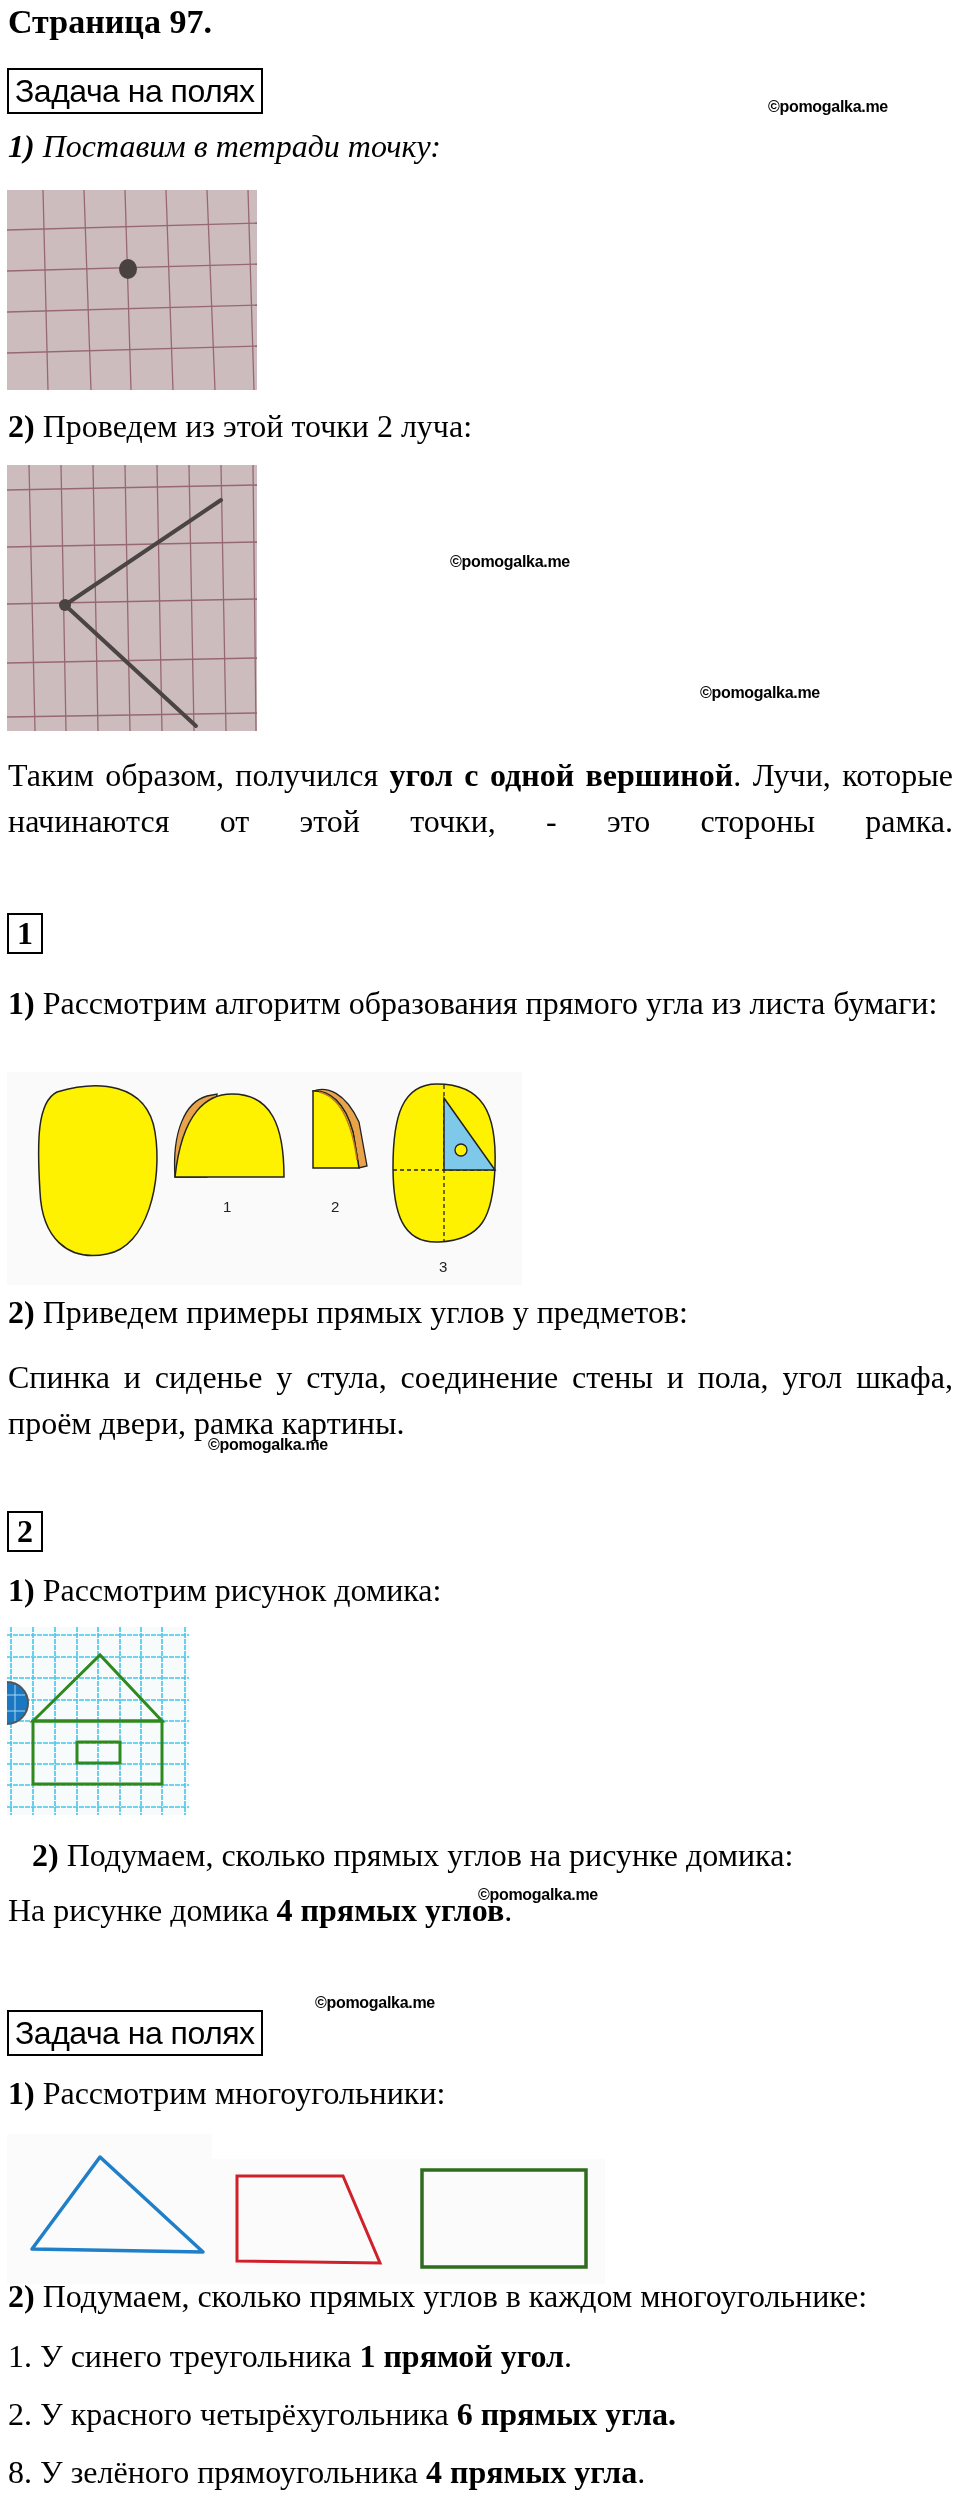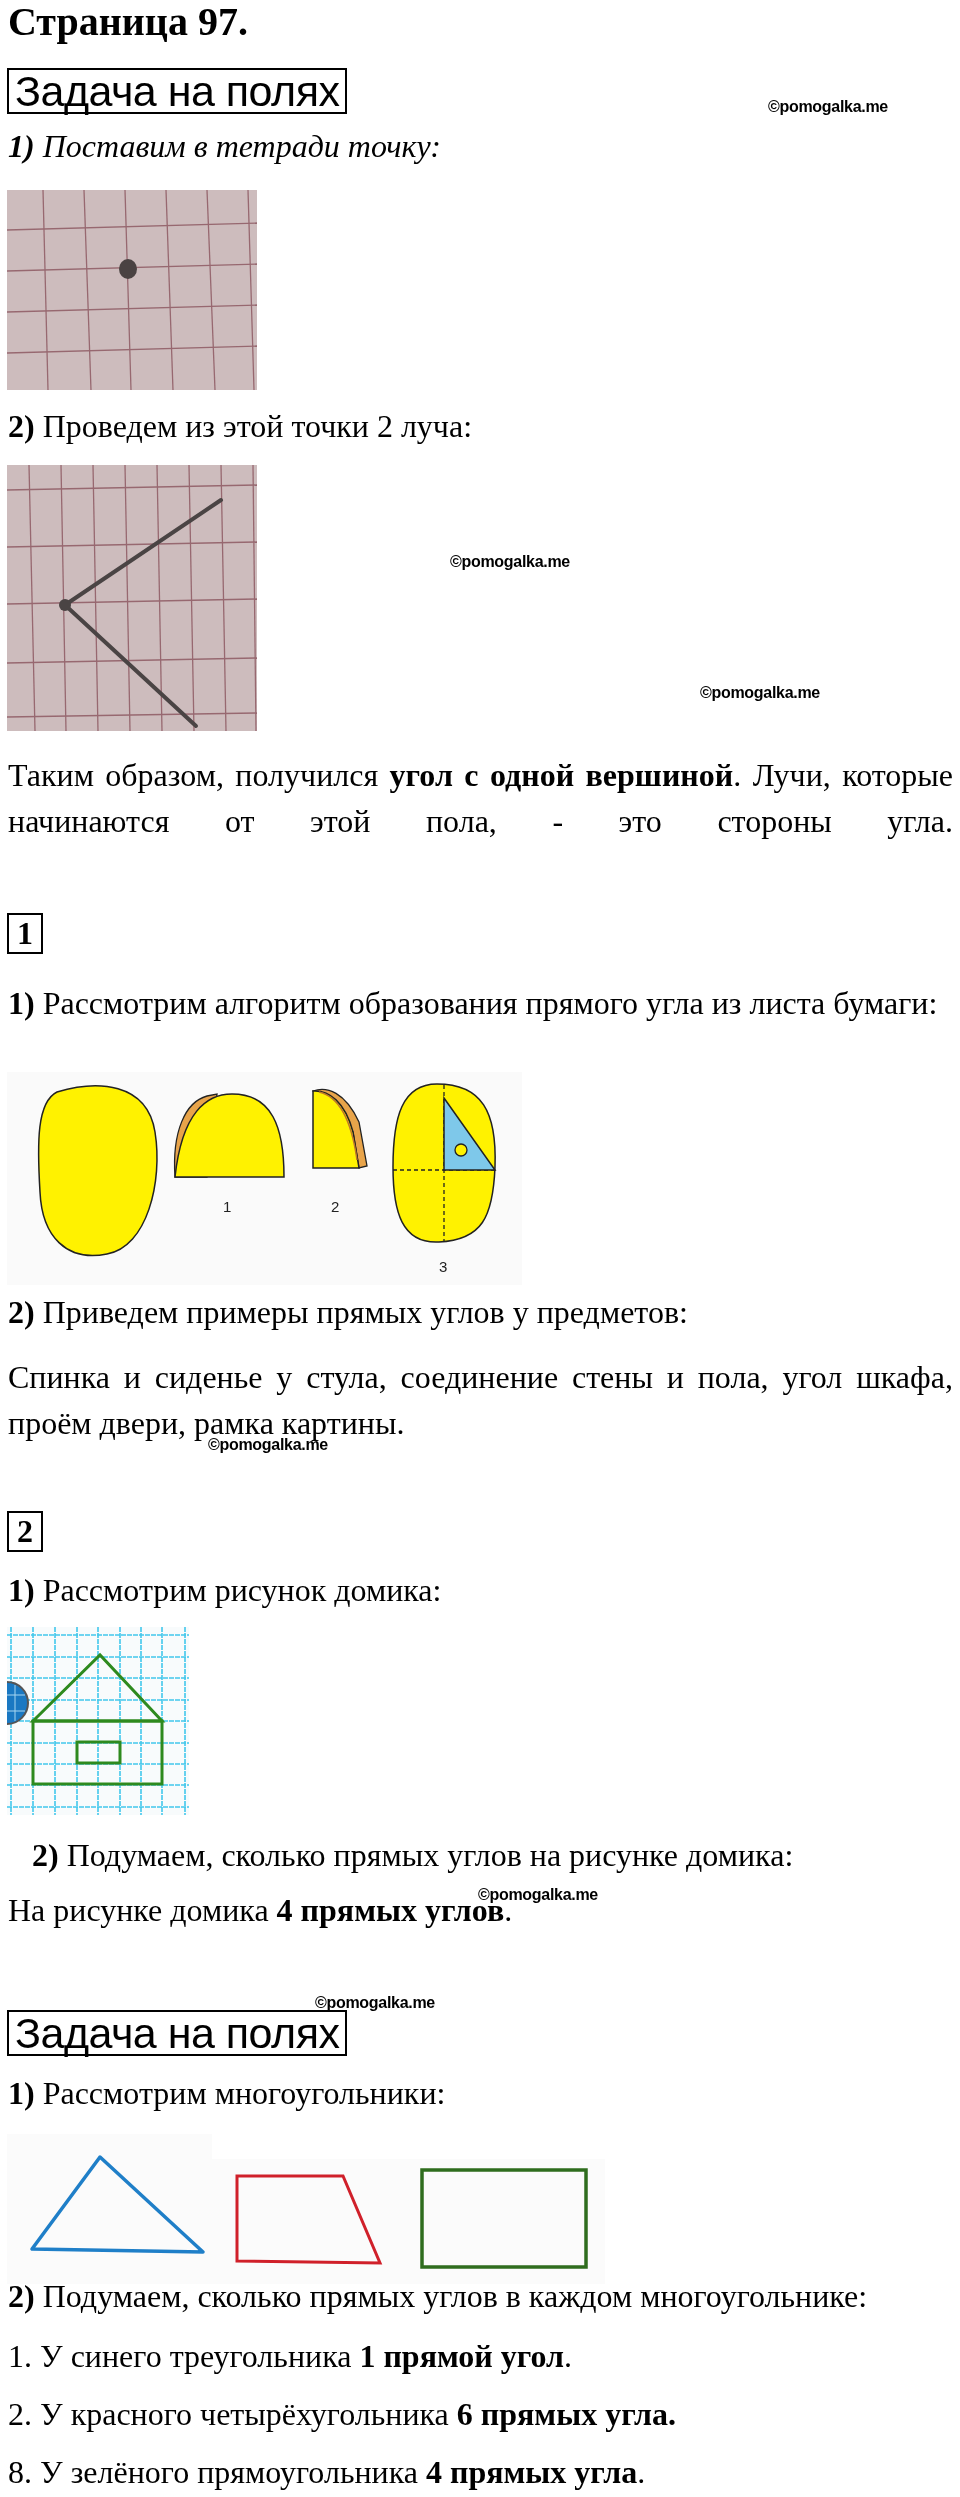--- a/index.html
+++ b/index.html
@@ -1,20 +1,20 @@
 <!DOCTYPE html>
 <html><head>
 <meta charset="utf-8">
 <style>
   html, body { margin: 0; padding: 0; background: #ffffff; }
   body { width: 960px; height: 2497px; position: relative; overflow: hidden;
          font-family: "Liberation Serif", "DejaVu Serif", serif; color: #000; }
   .abs { position: absolute; }
-  .title { left: 8px; top: 0px; font-size: 40px; font-weight: bold; line-height: 44px; }
-  .boxed { border: 2px solid #000; padding: 0 6px; font-size: 43px; line-height: 42px;
+  .title { left: 8px; top: 0px; font-size: 34px; font-weight: bold; line-height: 44px; }
+  .boxed { border: 2px solid #000; padding: 0 6px; font-size: 32px; line-height: 42px;
            font-family: "Liberation Sans", "DejaVu Sans", sans-serif; font-stretch: condensed; letter-spacing: -0.5px; }
   .numbox { border: 2px solid #000; width: 32px; height: 37px; font-size: 32px; font-weight: bold;
             line-height: 37px; text-align: center; }
   .line { left: 8px; right: 7px; font-size: 32px; line-height: 36px; white-space: nowrap; }
   .para { left: 8px; width: 945px; font-size: 32px; line-height: 46px; text-align: justify;
           text-align-last: left; }
   .para.just-last { text-align-last: justify; }
   b { font-weight: bold; }
   .wm { font-family: "Liberation Sans", "DejaVu Sans", sans-serif; font-weight: bold; font-size: 16px;
         line-height: 20px; letter-spacing: -0.3px; white-space: nowrap; }
@@ -72,21 +72,21 @@
     <g stroke="#4a4444" stroke-width="4" stroke-linecap="round">
       <line x1="58" y1="140" x2="214" y2="35"></line>
       <line x1="58" y1="140" x2="189" y2="261"></line>
     </g>
     <circle cx="58" cy="140" r="6" fill="#4a4444"></circle>
   </svg>
 </div>
 <div class="abs wm" style="left:450px; top:552px;">©pomogalka.me</div>
 <div class="abs wm" style="left:700px; top:683px;">©pomogalka.me</div>
 
-<div class="abs para just-last" style="top:752px; width:945px;"><span>Таким образом, получился </span><b>угол с одной вершиной</b><span>. Лучи, которые начинаются от этой пола, - это стороны угла.</span></div>
+<div class="abs para just-last" style="top:752px; width:945px;"><span>Таким образом, получился </span><b>угол с одной вершиной</b><span>. Лучи, которые начинаются от этой точки, - это стороны рамка.</span></div>
 
 <div class="abs numbox" style="left:7px; top:913px;">1</div>
 
 <div class="abs para" style="top:980px;"><b>1)</b><span> Рассмотрим алгоритм образования прямого угла из листа бумаги:</span></div>
 
 <div class="abs" style="left:7px; top:1072px; width:515px; height:213px;">
   <svg width="515" height="213" viewBox="0 0 515 213">
     <rect width="515" height="213" fill="#fafafa"></rect>
 
     <path d="M50 20 C 90 8, 140 10, 148 60 C 156 110, 140 175, 100 182 C 60 190, 35 165, 33 120 C 30 70, 30 30, 50 20 Z" fill="#fff200" stroke="#222" stroke-width="1.5"></path>

